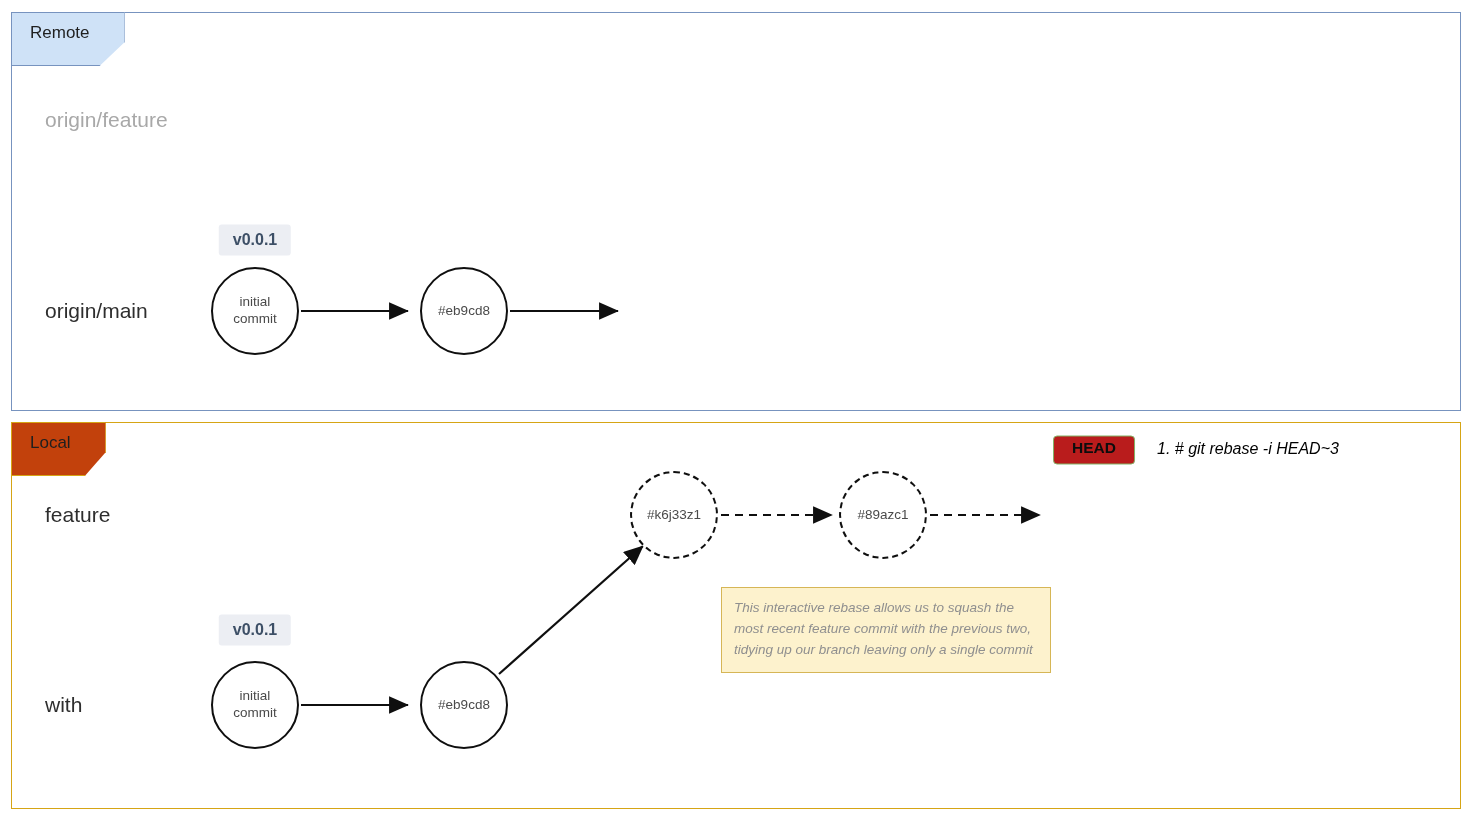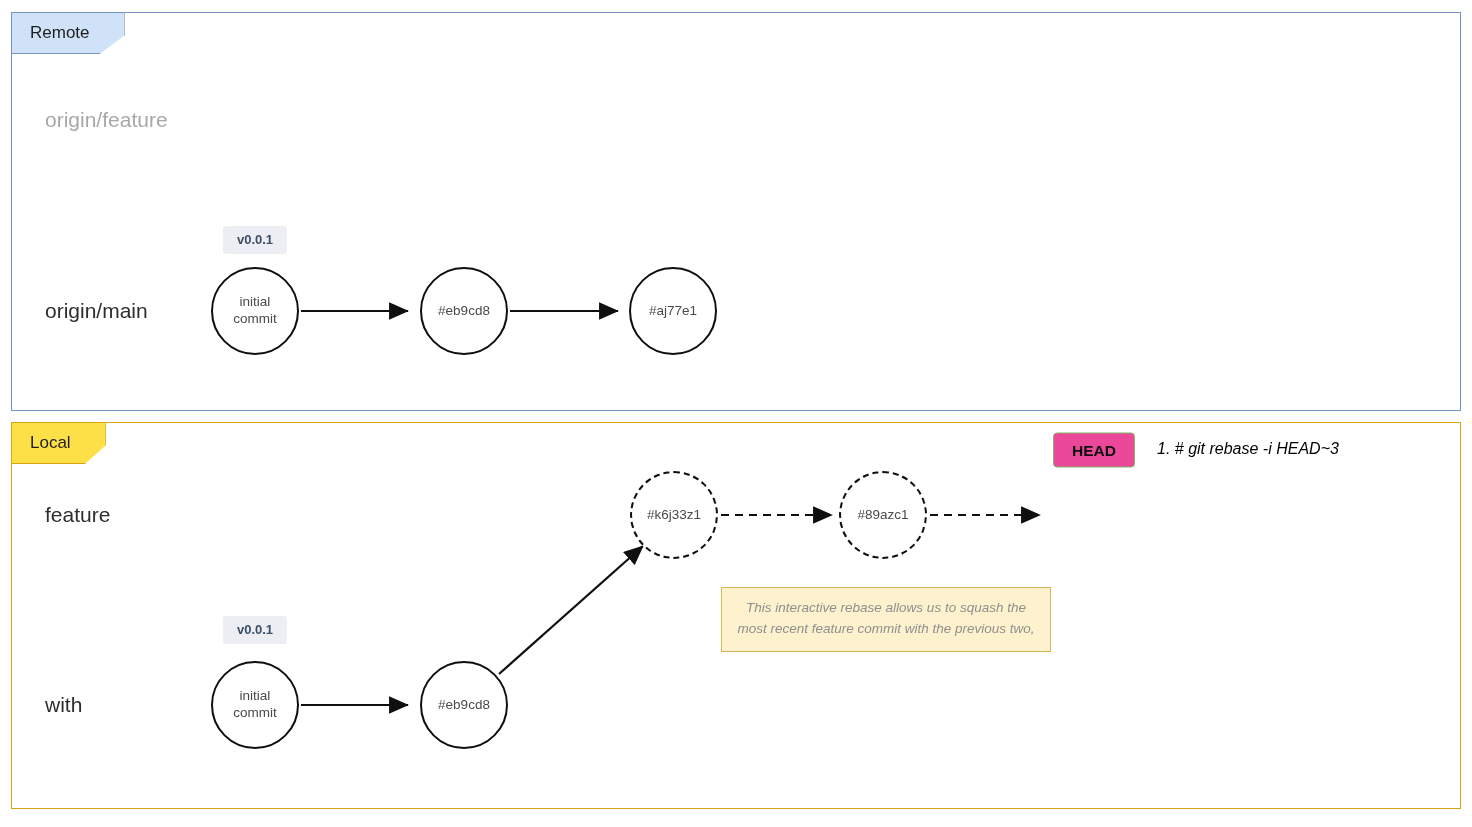--- a/index.html
+++ b/index.html
@@ -40,39 +40,39 @@
     top: 422px;
     width: 1450px;
     height: 387px;
     border: 1px solid #d6a515;
   }
 
   
   .tab {
     position: absolute;
     box-sizing: border-box;
-    height: 42px;
+    height: 54px;
     line-height: 40px;
     padding-left: 18px;
     padding-right: 34px;
     font-size: 17px;
     color: #1f1f1f;
     white-space: nowrap;
     clip-path: polygon(0 0, 100% 0, 100% 56%, 78% 100%, 0 100%);
   }
   .tab-remote {
     left: 11px;
     top: 12px;
     background: #cfe2f7;
     border: 1px solid #7793bf;
   }
   .tab-local {
     left: 11px;
     top: 422px;
-    background: #fde047;
+    background: #c2410c;
     border: 1px solid #d6a515;
   }
 
   
   .branch-label {
     position: absolute;
     font-size: 21px;
     white-space: nowrap;
     transform: translateY(-50%);
   }
@@ -100,40 +100,40 @@
   .commit.solid  { border: 2px solid #0f0f0f; }
   .commit.dashed { border: 2px dashed #0f0f0f; text-align: center; }
   .commit .commit-text { display: block; padding: 0 4px; }
 
   
   .tag {
     position: absolute;
     box-sizing: border-box;
     background: #eceef3;
     color: #3d4f66;
-    font-size: 13px;
+    font-size: 16px;
     font-weight: bold;
     border-radius: 3px;
     padding: 6px 14px 7px 14px;
     transform: translate(-50%, -50%);
     white-space: nowrap;
     z-index: 4;
   }
 
   
   .head-badge {
     position: absolute;
     box-sizing: border-box;
-    background: #ec4899;
+    background: #b91c1c;
     border: 1px solid #82b366;
     border-radius: 4px;
     color: #0d0d0d;
     font-size: 15.5px;
     font-weight: bold;
-    padding: 8px 18px 7px 18px;
+    padding: 2px 18px 7px 18px;
     transform: translate(-50%, -50%);
     white-space: nowrap;
     z-index: 4;
   }
 
   
   .command {
     position: absolute;
     font-size: 16px;
     font-style: italic;
@@ -145,21 +145,21 @@
   
   .note {
     position: absolute;
     box-sizing: border-box;
     background: #fdf2cd;
     border: 1px solid #d6b656;
     color: #8f8f8f;
     font-size: 13.5px;
     font-style: italic;
     line-height: 1.55;
-    text-align: center;
+    text-align: left;
     padding: 10px 12px 11px 12px;
     z-index: 2;
   }
 
   
   .edges {
     position: absolute;
     left: 0; top: 0;
     width: 1472px;
     height: 827px;
@@ -212,23 +212,20 @@
     <span class="commit-text">
       <span>initial</span><br>
       <span>commit</span>
     </span>
   </div>
 
   <div class="commit solid" style="left:464px; top:311px;">
     <span class="commit-text">#eb9cd8</span>
   </div>
 
-  <div class="commit solid" style="left:673px; top:311px;">
-    <span class="commit-text">#aj77e1</span>
-  </div>
 
   <div class="branch-label active" style="left:45px; top:515px;">feature</div>
 
   <div class="branch-label active" style="left:45px; top:705px;">with</div>
 
   <div class="head-badge" style="left:1094px; top:450px;">HEAD</div>
 
   <div class="command" style="left:1157px; top:449px;">1. # git rebase -i HEAD~3</div>
 
   <div class="commit dashed" style="left:674px; top:515px;">
@@ -236,20 +233,21 @@
   </div>
 
   <div class="commit dashed" style="left:883px; top:515px;">
     <span class="commit-text">#89azc1</span>
   </div>
 
 
   <div class="note" style="left:721px; top:587px; width:330px;">
     <div>This interactive rebase allows us to squash the</div>
     <div>most recent feature commit with the previous two,</div>
+    <div>tidying up our branch leaving only a single commit</div>
   </div>
 
   <div class="tag" style="left:255px; top:630px;">v0.0.1</div>
 
   <div class="commit solid" style="left:255px; top:705px;">
     <span class="commit-text">
       <span>initial</span><br>
       <span>commit</span>
     </span>
   </div>

